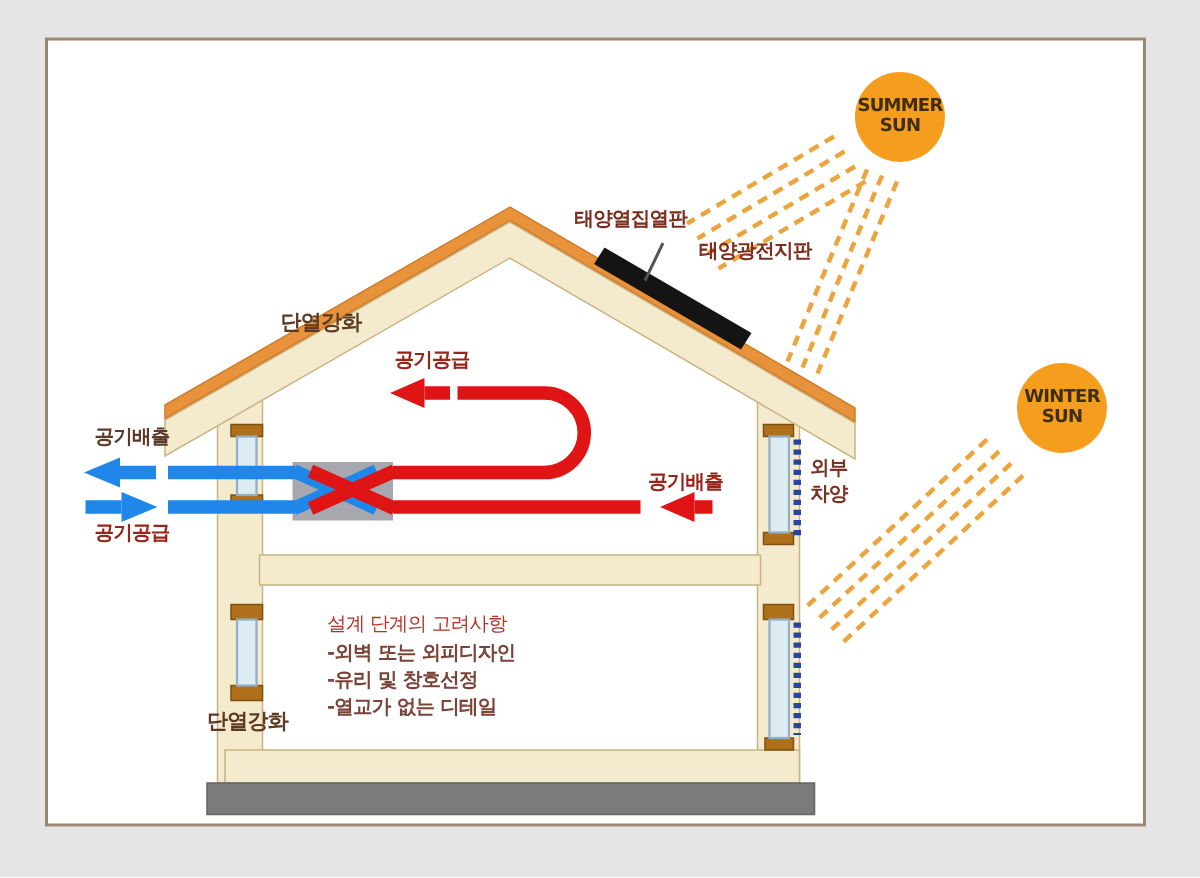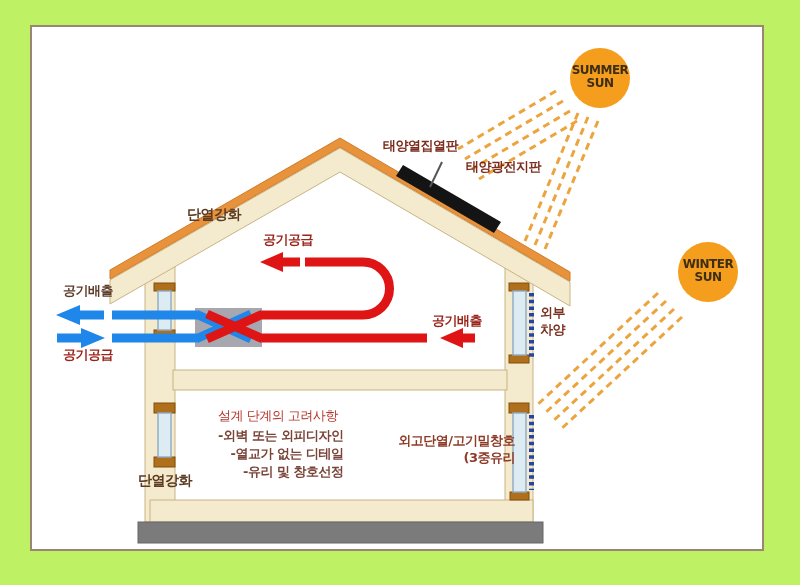--- a/index.html
+++ b/index.html
@@ -1,17 +1,17 @@
 <!DOCTYPE html>
 <html><head>
 <meta charset="utf-8">
 <style>
   html,body{margin:0;padding:0;background:#fff;}
   #stage{
-    position:relative;width:800px;height:585px;background:#bef264;overflow:hidden;
+    position:relative;width:800px;height:585px;background:#e5e5e5;overflow:hidden;
     font-family:"DejaVu Sans","Liberation Sans",sans-serif;
   }
   #frame-border{
     position:absolute;left:30px;top:25px;width:734px;height:526px;
     border:2px solid #998673;box-sizing:border-box;background:#fff;
   }
   #diagram-svg{position:absolute;left:0;top:0;}
   .lbl{position:absolute;white-space:nowrap;font-weight:bold;letter-spacing:-0.5px;}
   .lbl-maroon{color:#7b2d1e;font-size:13px;}
   .lbl-brown{color:#5d3b22;font-size:14px;}
@@ -23,21 +23,21 @@
   .shade-label{
     position:absolute;color:#7b3222;font-size:13px;font-weight:bold;
     line-height:17px;letter-spacing:-0.5px;text-align:right;
   }
   .window-label{
     position:absolute;left:383px;top:432px;width:132px;text-align:right;
     color:#8d3a26;font-size:13px;font-weight:bold;line-height:17px;letter-spacing:-0.5px;
   }
   .design-notes{position:absolute;left:218px;top:407px;letter-spacing:-0.5px;}
   .design-title{color:#b5342a;font-size:13px;font-weight:normal;margin-bottom:2px;white-space:nowrap;}
-  .design-item{color:#7a4438;font-size:13px;font-weight:600;line-height:18px;white-space:nowrap;text-align:right;}
+  .design-item{color:#7a4438;font-size:13px;font-weight:600;line-height:18px;white-space:nowrap;}
 </style>
 </head>
 <body>
 
 <div id="stage">
   <div id="frame-border"></div>
 
   <svg id="diagram-svg" width="800" height="585" viewBox="0 0 800 585">
 
     <g stroke="#ECA53E" stroke-width="3" stroke-dasharray="7 5" fill="none">
@@ -138,26 +138,22 @@
   <div class="lbl lbl-red" style="left:263px;top:231px;">공기공급</div>
   <div class="lbl" style="left:63px;top:282px;color:#5d3b2a;font-size:13px;">공기배출</div>
   <div class="lbl lbl-red" style="left:63px;top:346px;">공기공급</div>
   <div class="lbl lbl-red" style="left:432px;top:312px;">공기배출</div>
 
   <div class="shade-label" style="left:540px;top:304px;">
     <div>외부</div>
     <div>차양</div>
   </div>
 
-  <div class="window-label">
-    <div>외고단열/고기밀창호</div>
-    <div>(3중유리</div>
-  </div>
 
   <div class="design-notes">
     <div class="design-title">설계 단계의 고려사항</div>
     <div class="design-item">-외벽 또는 외피디자인</div>
+    <div class="design-item">-유리 및 창호선정</div>
     <div class="design-item">-열교가 없는 디테일</div>
-    <div class="design-item">-유리 및 창호선정</div>
   </div>
 
   <div class="lbl lbl-brown" style="left:138px;top:472px;">단열강화</div>
 </div>
 
 </body></html>

